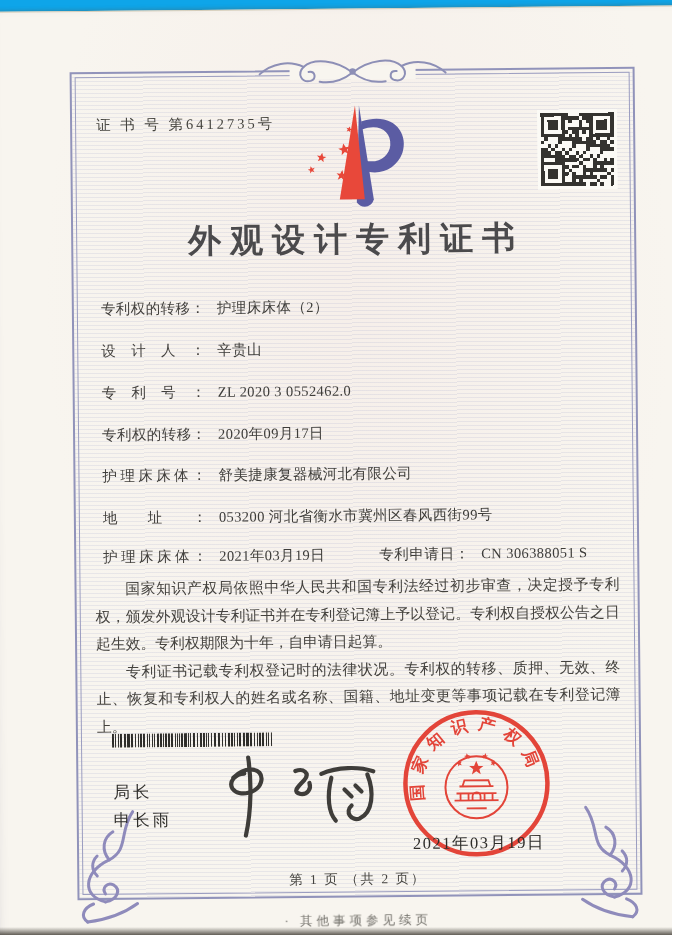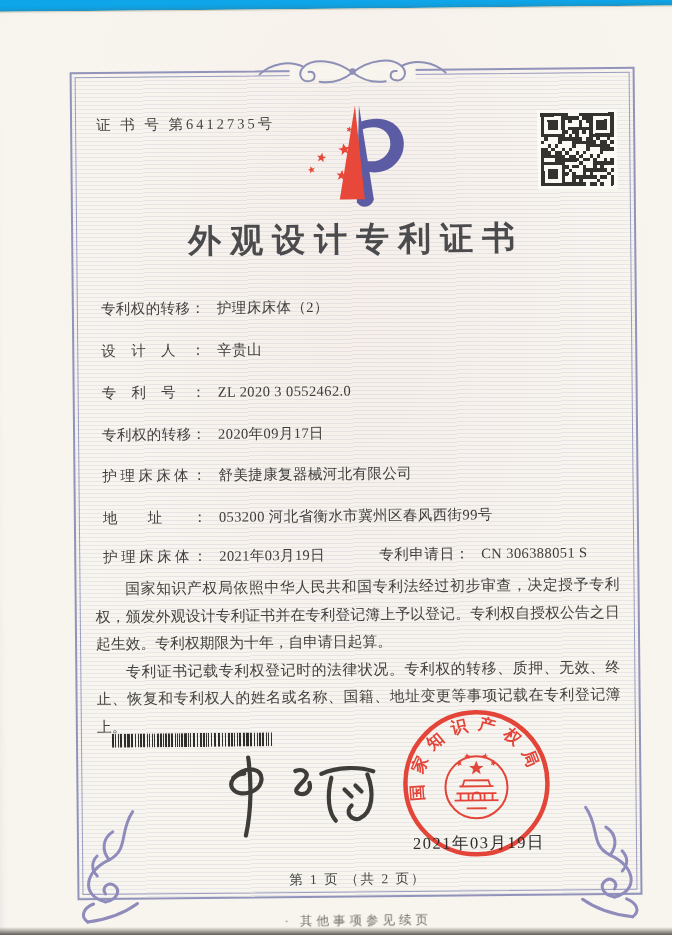--- a/index.html
+++ b/index.html
@@ -455,20 +455,24 @@
           <rect x="142" y="0" width="1" height="14"></rect>
           <rect x="145" y="0" width="1" height="14"></rect>
           <rect x="147" y="0" width="2" height="14"></rect>
           <rect x="150" y="0" width="2" height="14"></rect>
           <rect x="154" y="0" width="1" height="14"></rect>
           <rect x="156" y="0" width="1" height="14"></rect>
           <rect x="159" y="0" width="1" height="14"></rect>
         </g>
     </svg>
 
+    <div class="abs signer">
+      <div>局长</div>
+      <div>申长雨</div>
+    </div>
 
     <svg class="abs sigbox" viewBox="0 0 184 102">
       <g fill="none" stroke="#2b2a26" stroke-width="4.2" stroke-linecap="round" opacity="0.9">
         <path d="M28,32 C40,20 58,22 56,35 C54,48 33,52 27,43 C23,36 30,28 39,28"></path>
         <path d="M43,12 C46,34 46,64 40,90"></path>
         <path d="M90,26 C98,23 105,28 99,35 C91,43 87,47 95,49 C102,50 106,44 104,38"></path>
         <path d="M116,29 C132,22 154,22 168,27"></path>
         <path d="M126,33 C121,52 123,68 130,76"></path>
         <path d="M162,30 C169,48 167,68 154,74 C145,77 139,67 146,61"></path>
         <path d="M139,45 l7,7"></path>

